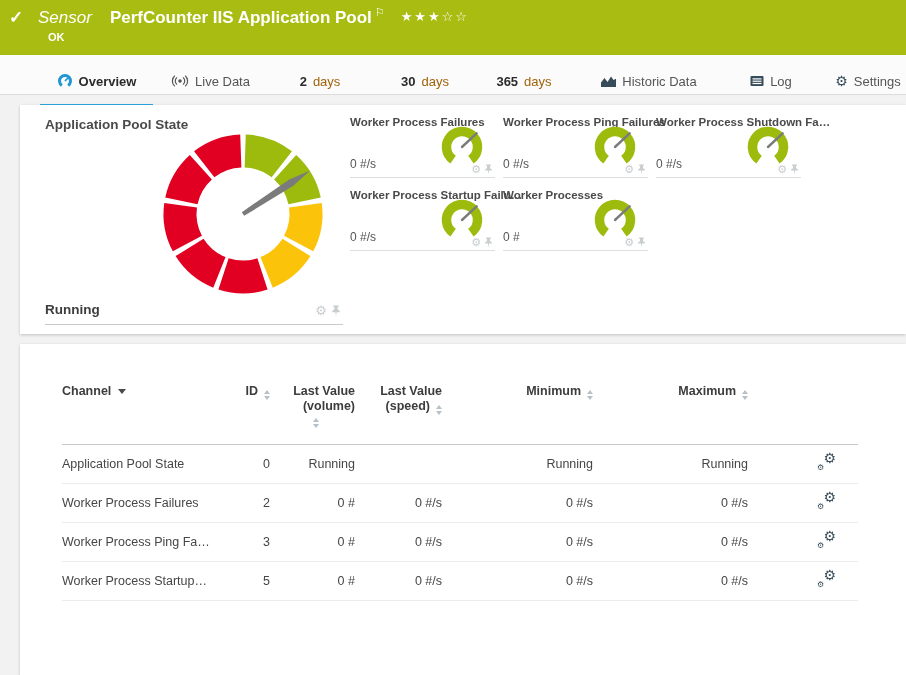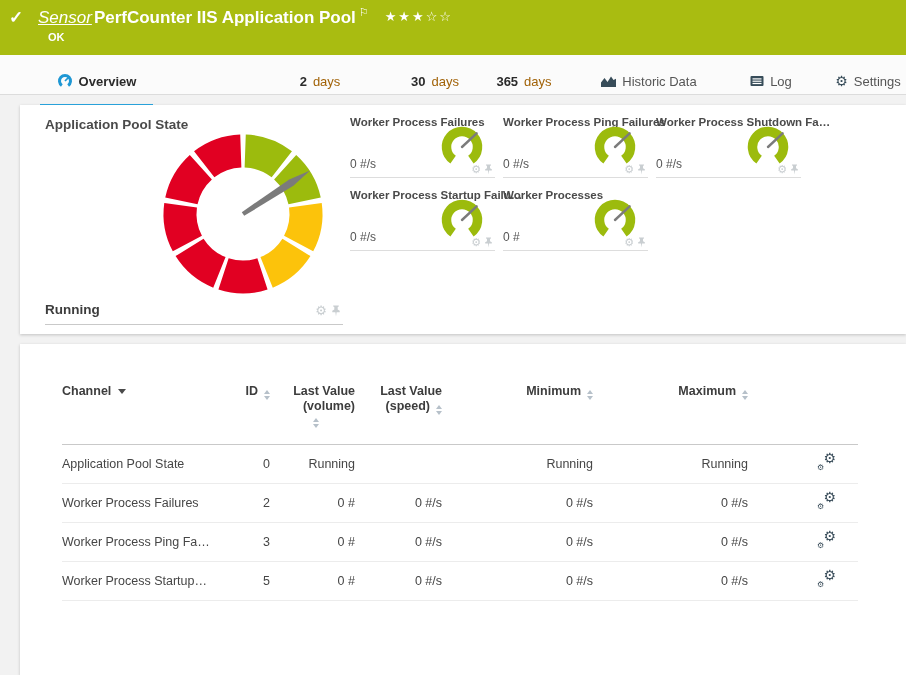--- a/index.html
+++ b/index.html
@@ -7,21 +7,21 @@
   body {
     width:906px; height:675px; position:relative; overflow:hidden;
     background:#f2f2f2; font-family:"Liberation Sans", sans-serif;
     -webkit-font-smoothing:antialiased;
   }
 
   
   .sensor-header { position:absolute; top:0; left:0; right:0; height:55px; background:#a9bc11; color:#fff; }
   .hdr-check { position:absolute; left:9px; top:7px; font-size:17px; font-weight:bold; }
   .hdr-line { position:absolute; left:38px; top:6px; font-size:17px; white-space:nowrap; }
-  .hdr-kind { font-style:italic; font-weight:400; margin-right:2px;text-decoration:underline; }
+  .hdr-kind { font-style:italic; font-weight:400; margin-right:18px; }
   .hdr-title { font-weight:bold; }
   .hdr-flag { font-size:11px; vertical-align:super; margin-left:3px; }
   .hdr-stars { margin-left:16px; font-size:13px; letter-spacing:2px; vertical-align:2px; }
   .hdr-ok { position:absolute; left:48px; top:31px; font-size:11px; font-weight:bold; }
 
   
   .tabbar { position:absolute; top:55px; left:0; right:0; height:40px; background:#fbfbfb;
             border-bottom:1px solid #dcdcdc; font-size:13px; color:#555; }
   .tab { position:absolute; top:0; height:52px; display:flex; align-items:center; justify-content:center;
          gap:6px; cursor:pointer; white-space:nowrap; }
@@ -93,25 +93,37 @@
 <div class="tabbar">
   <div class="tab active" style="left:40px;width:113px;">
     <span class="tab-ico">
       <svg width="16" height="16" viewBox="0 0 16 16">
         <path d="M4.84 12.5 A5.5 5.5 0 1 1 11.16 12.5" stroke="#1e97d4" stroke-width="3" fill="none"></path>
         <line x1="8" y1="8" x2="12.1" y2="3.9" stroke="#1e97d4" stroke-width="1.7"></line>
       </svg>
     </span>
     <span class="tab-lbl">Overview</span>
   </div>
+  <div class="tab" style="left:163px;width:95px;">
+    <span class="tab-ico">
+      <svg width="18" height="12" viewBox="0 0 18 12">
+        <circle cx="9" cy="6" r="1.8" fill="#555"></circle>
+        <path d="M6 2.4 A4.6 4.6 0 0 0 6 9.6" stroke="#555" stroke-width="1.2" fill="none"></path>
+        <path d="M12 2.4 A4.6 4.6 0 0 1 12 9.6" stroke="#555" stroke-width="1.2" fill="none"></path>
+        <path d="M3.8 0.7 A7 7 0 0 0 3.8 11.3" stroke="#555" stroke-width="1.2" fill="none"></path>
+        <path d="M14.2 0.7 A7 7 0 0 1 14.2 11.3" stroke="#555" stroke-width="1.2" fill="none"></path>
+      </svg>
+    </span>
+    <span class="tab-lbl">Live Data</span>
+  </div>
   <div class="tab" style="left:285px;width:70px;">
     <span class="num">2</span>
     <span class="days">days</span>
   </div>
-  <div class="tab" style="left:396px;width:78px;text-align:center;">
+  <div class="tab" style="left:386px;width:78px;text-align:center;">
     <span class="num">30</span>
     <span class="days">days</span>
   </div>
   <div class="tab" style="left:483px;width:82px;">
     <span class="num">365</span>
     <span class="days">days</span>
   </div>
   <div class="tab" style="left:595px;width:108px;">
     <span class="tab-ico">
       <svg width="15" height="13" viewBox="0 0 15 13">

